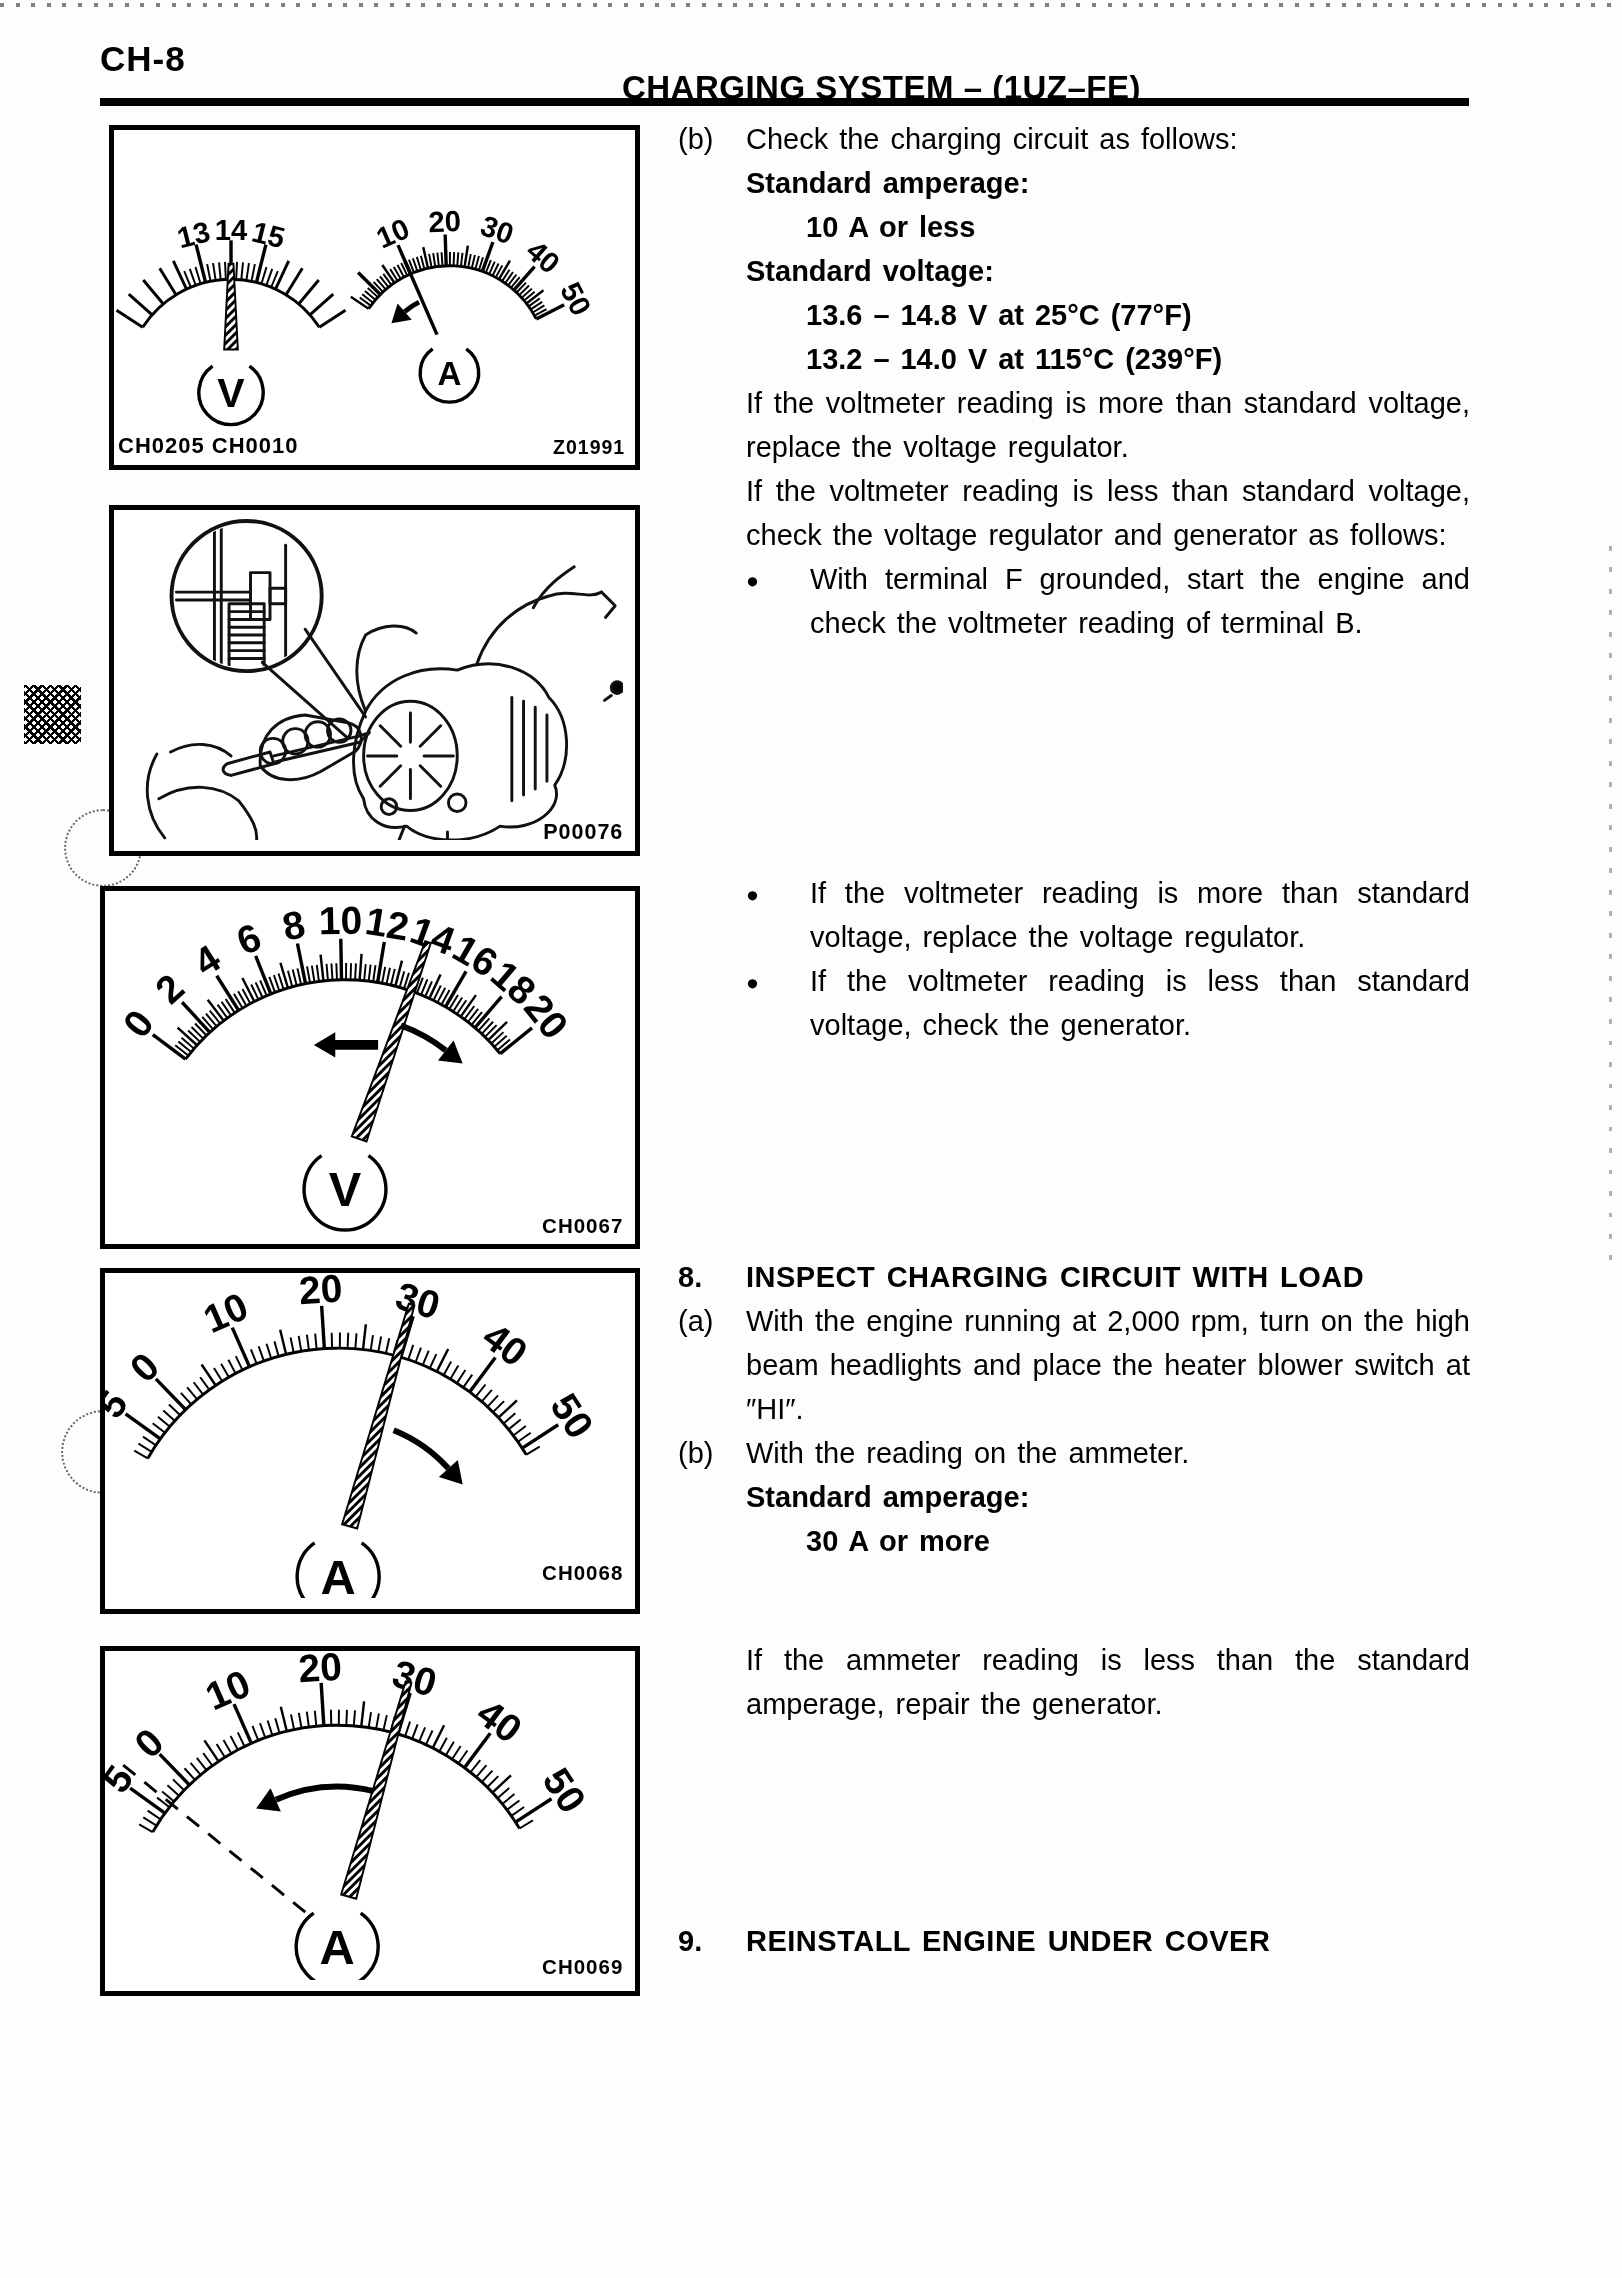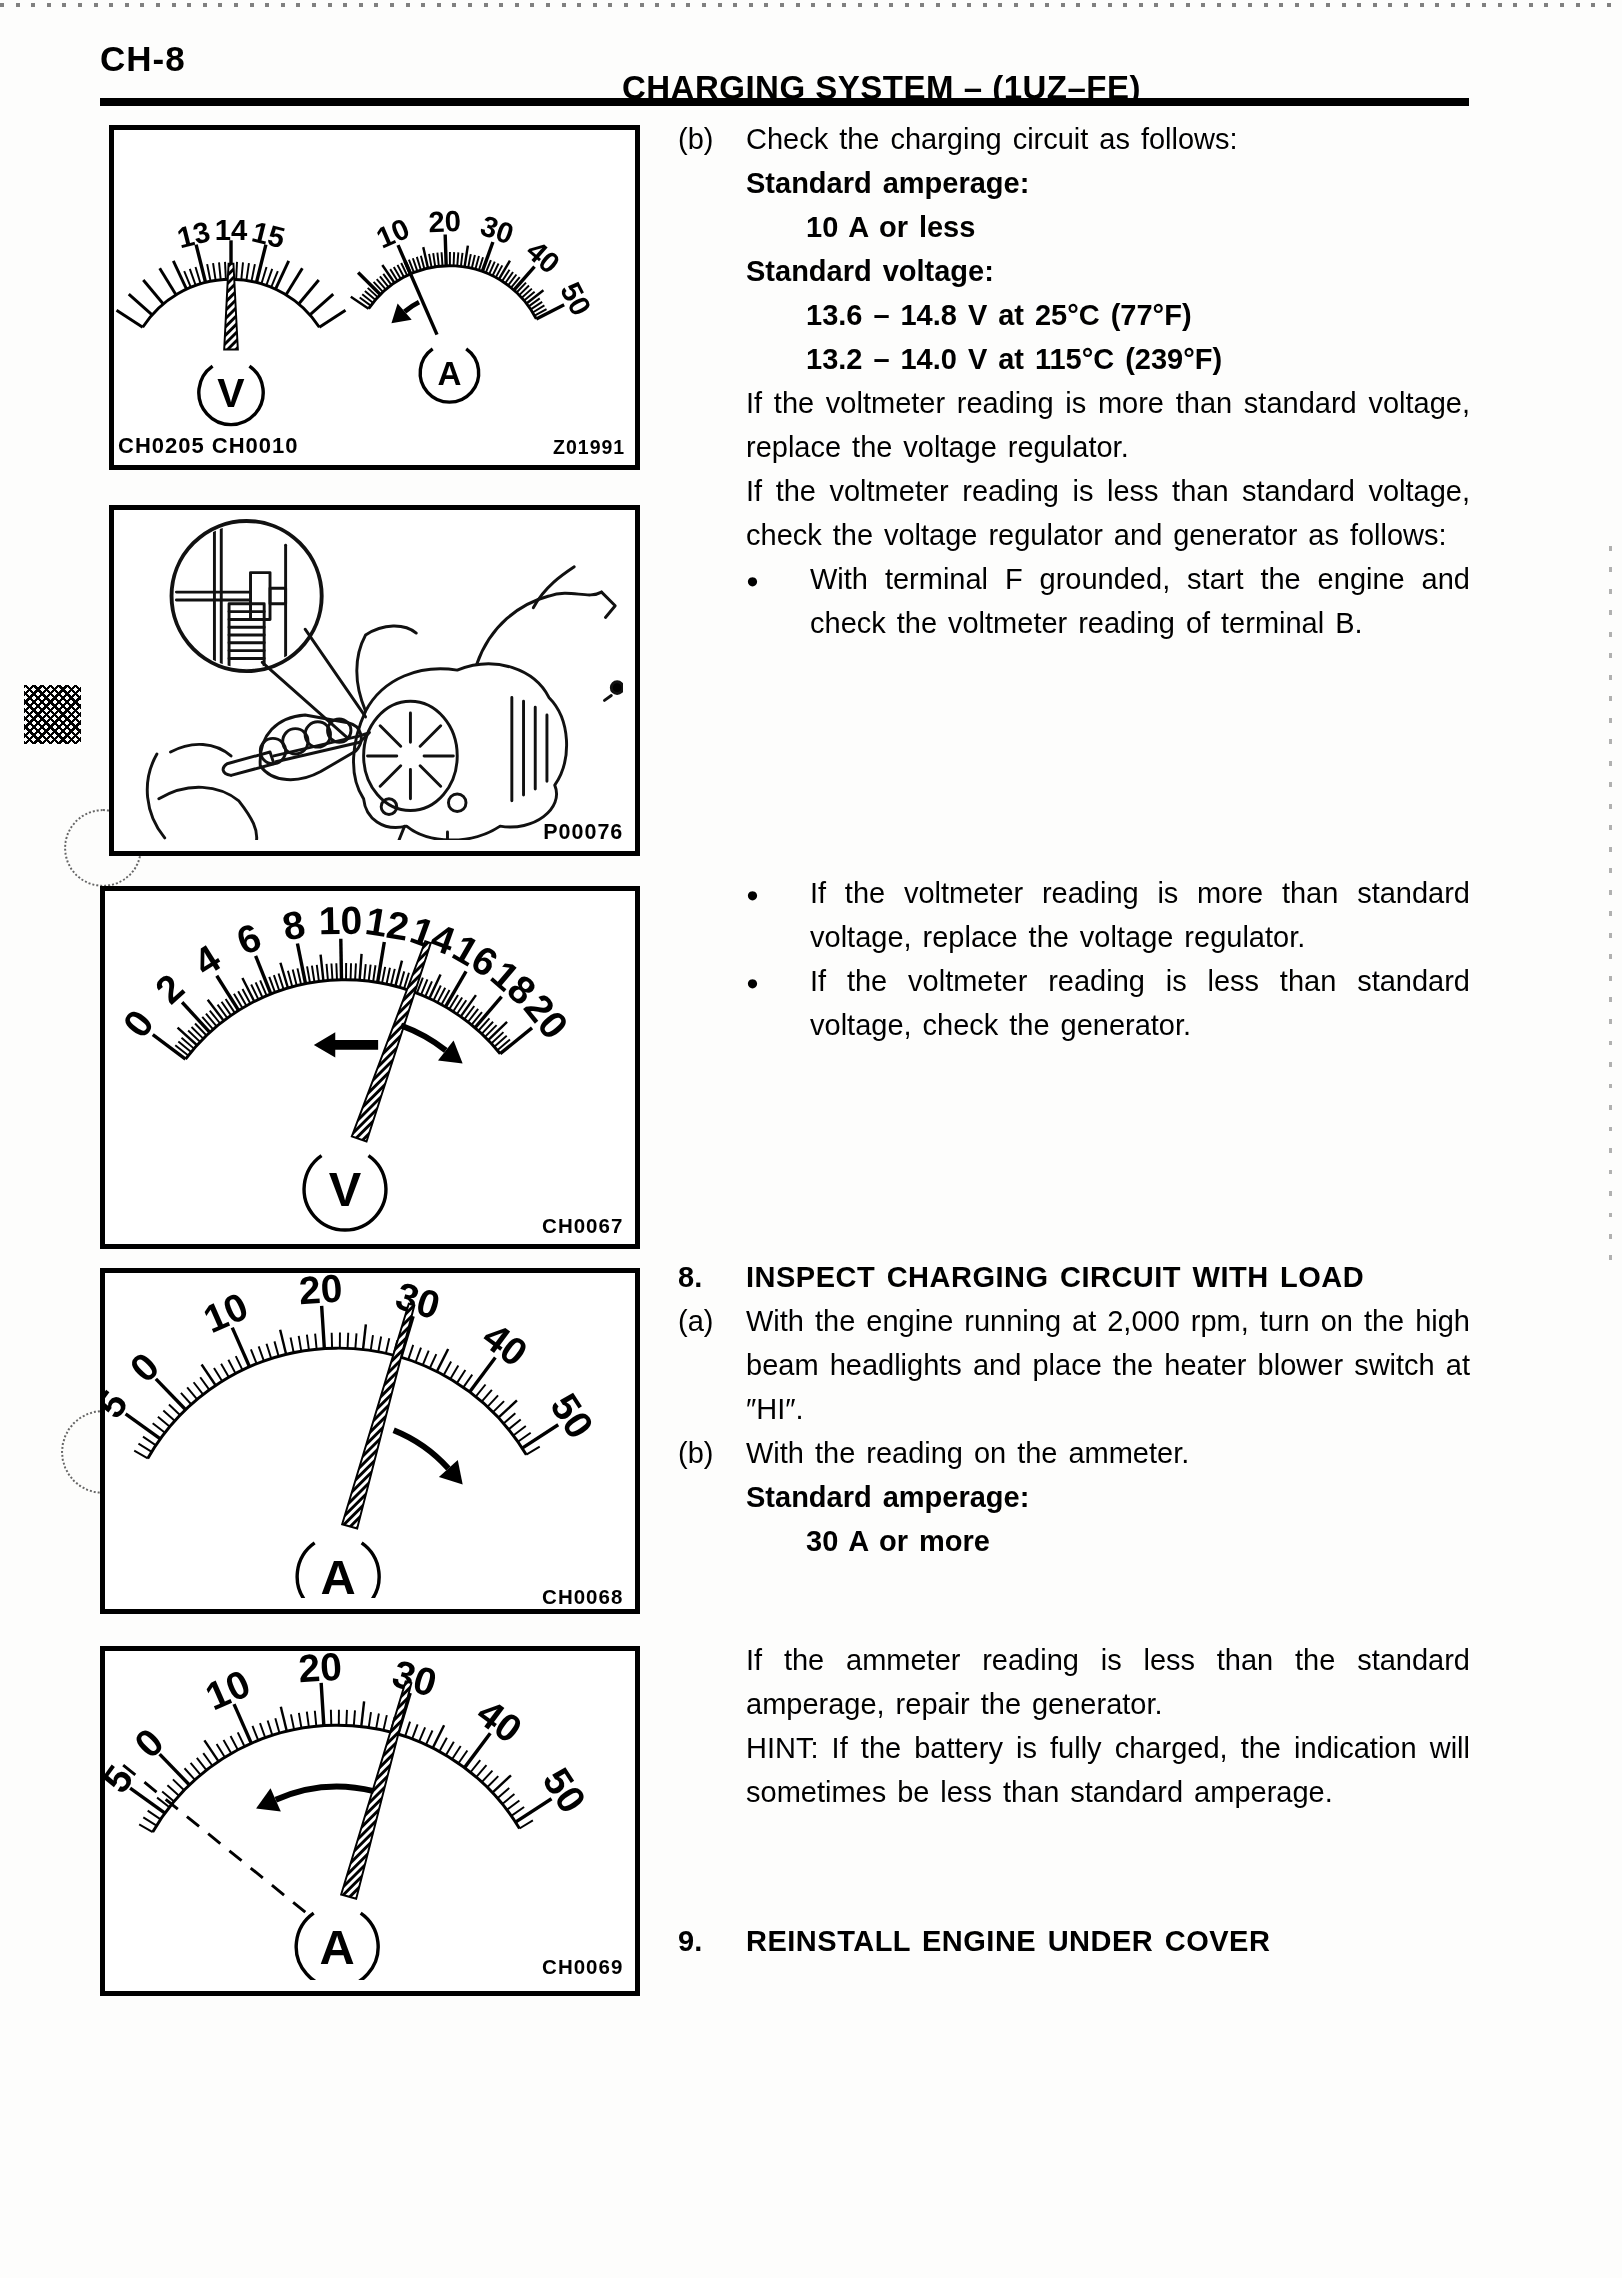--- a/index.html
+++ b/index.html
@@ -401,21 +401,21 @@
         <text x="316.7072359341528" y="41.336259745483744" text-anchor="middle" font-size="40" font-weight="700" transform="rotate(16.6 316.7 41.3)">30</text>
         <text x="401.93441879623936" y="84.20106710194446" text-anchor="middle" font-size="40" font-weight="700" transform="rotate(36.8 401.9 84.2)">40</text>
         <text x="467.1183944811553" y="153.8581824759126" text-anchor="middle" font-size="40" font-weight="700" transform="rotate(57.0 467.1 153.9)">50</text>
       </g>
       <polygon points="243.1,257.5 311.4,31.5 317.1,33.1 258.5,261.8" fill="url(#hatch)" stroke="#000" stroke-width="2"></polygon>
       <path d="M295.9,161.1 A152,152 0 0 1 352.0,200.3" stroke="#000" stroke-width="6" fill="none"></path>
       <polygon points="366.6788868124588,216.64133399395624 361.6188962037701,191.5934499507884 342.2971307413578,208.9908457161187" fill="#000"></polygon>
       <path d="M214.9,276.6 A42,42 0 1 0 263.1,276.6" stroke="#000" stroke-width="3.5" fill="none"></path>
       <text x="239" y="328.5" text-anchor="middle" font-size="50" font-weight="700">A</text>
     </svg>
-  <div class="figcode" style="right:11.7px;bottom:0;">CH0068</div>
+  <div class="figcode" style="right:11.7px;bottom:24px;">CH0068</div>
 </div>
 
 <div class="fig" style="left:100px;top:1646px;width:530px;height:340px;">
   <svg id="g-fig5" width="518" height="329" viewBox="0 0 531 337">
       <path d="M48.9,185.5 A218,218 0 0 1 424.9,181.8" stroke="#000" stroke-width="3" fill="none"></path>
       <g stroke="#000">
         <line x1="48.90281307402154" y1="185.52763533193556" x2="35.02412045560109" y2="177.56636086088497" stroke-width="2"></line>
         <line x1="52.843792742597" y1="178.92967839597551" x2="39.254346338383954" y2="170.48415020485444" stroke-width="2"></line>
         <line x1="57.014890503701764" y1="172.47473455855797" x2="43.731579714982644" y2="163.5554490215714" stroke-width="2"></line>
         <line x1="61.410922382816466" y1="166.1708262315979" x2="25.769090203201472" y2="140.3704425352232" stroke-width="3.5"></line>
@@ -566,21 +566,20 @@
     <div class="itext bold">Standard amperage:</div>
   </div>
   <div class="item">
     <span class="marker"></span>
     <div class="itext ind">30 A or more</div>
   </div>
 </div>
 
 <div class="txt" style="left:746px;top:1638px;width:724px;">
   <div>If the ammeter reading is less than the standard amperage, repair the generator.</div>
-  <div>HINT: If the battery is fully charged, the indication will sometimes be less than standard amperage.</div>
 </div>
 
 <div class="txt" style="left:678px;top:1919px;width:792px;">
   <div class="item">
     <span class="marker">9.</span>
     <div class="itext heading">REINSTALL ENGINE UNDER COVER</div>
   </div>
 </div>
 
 

